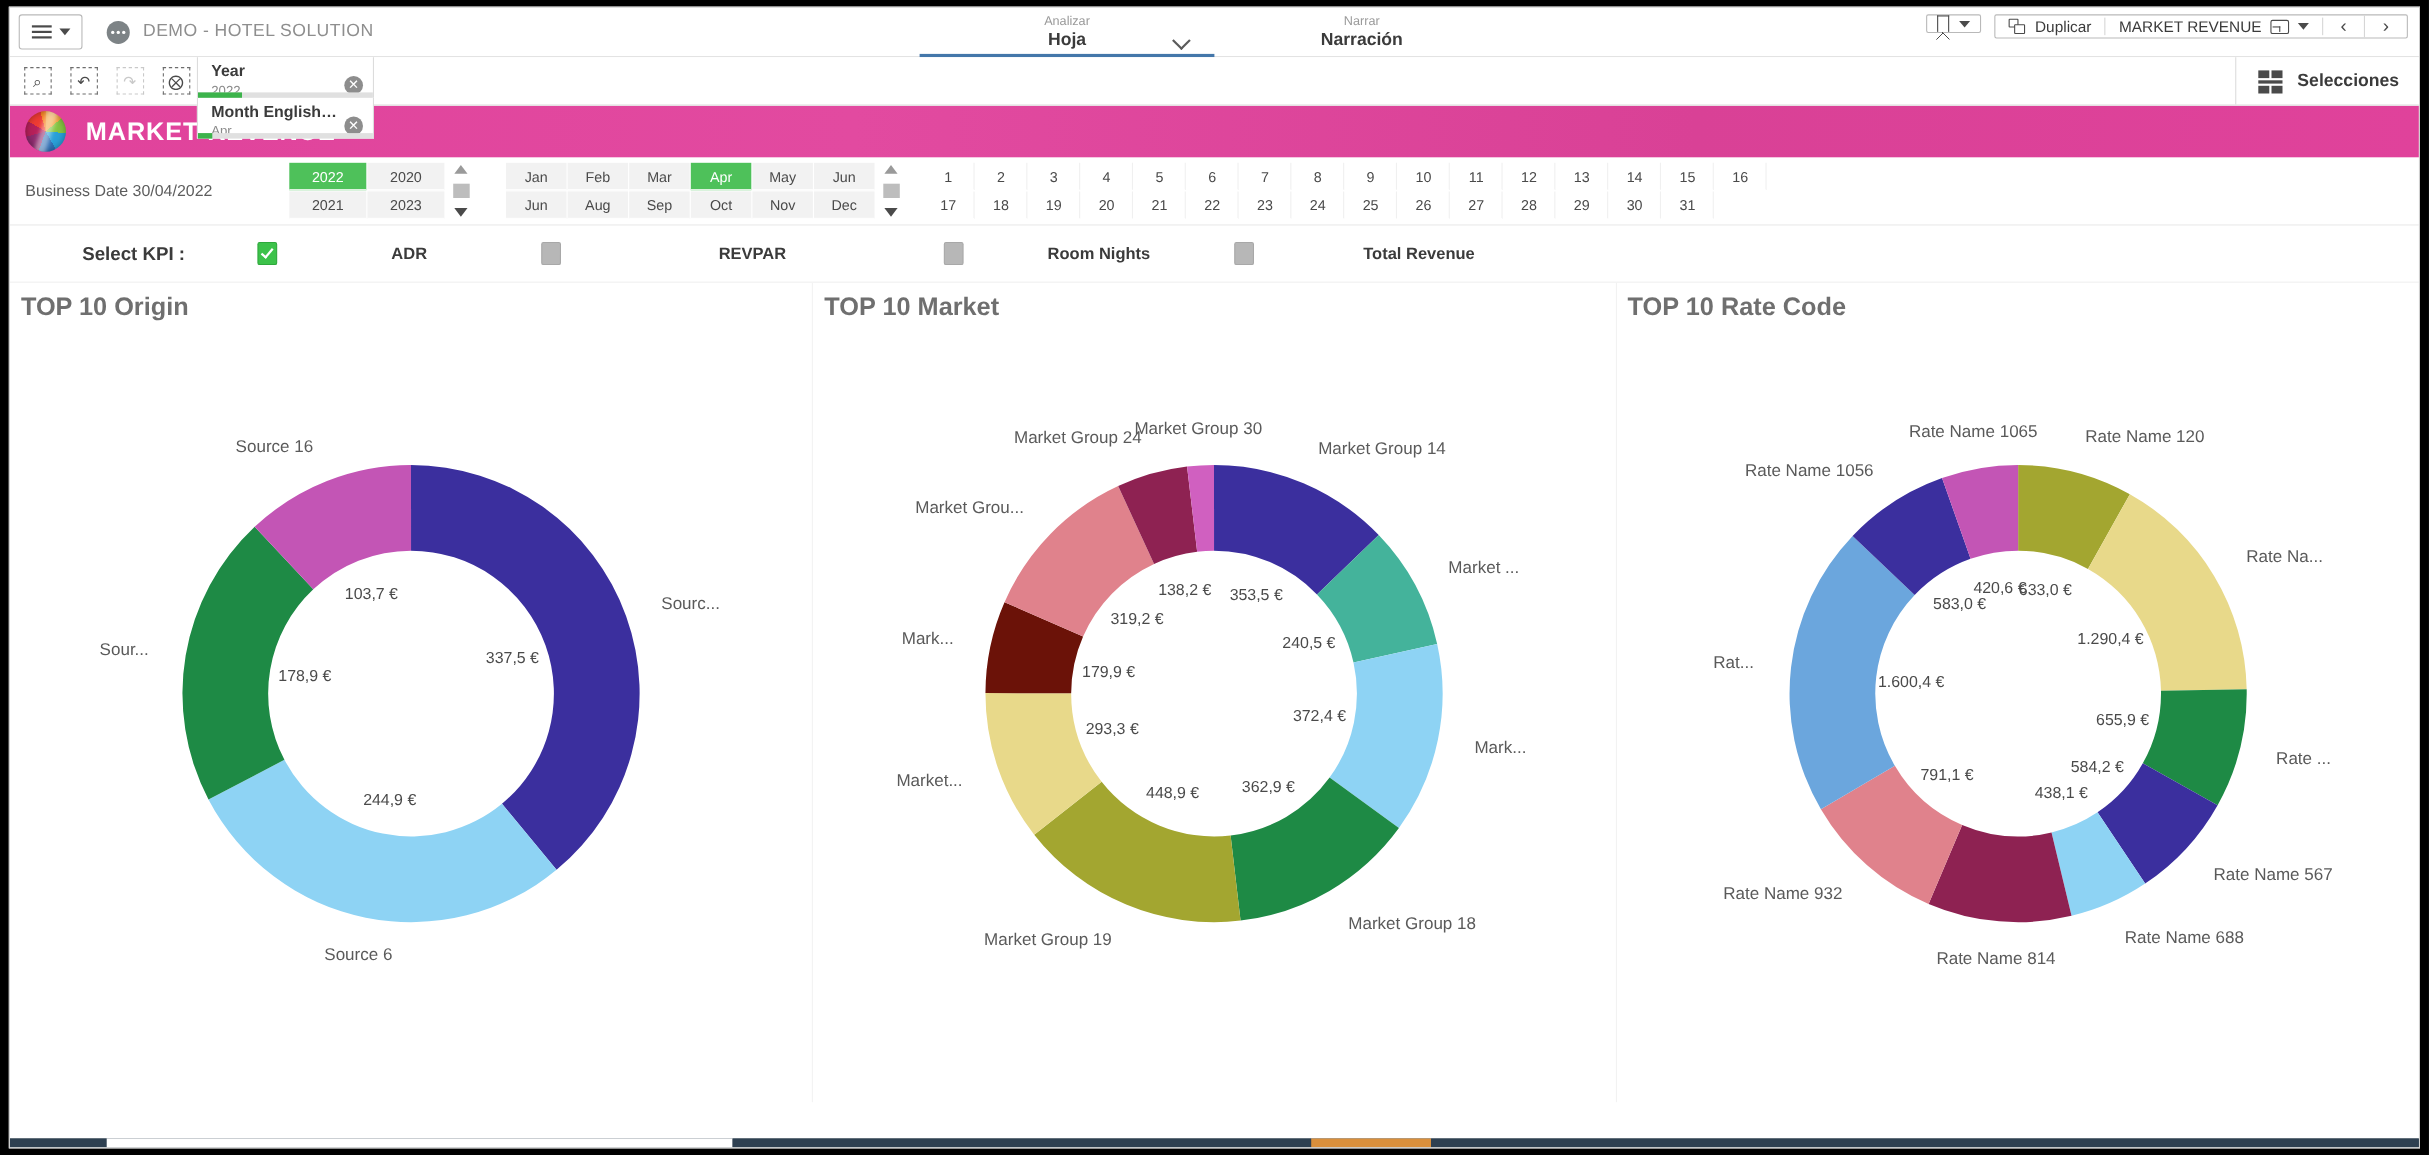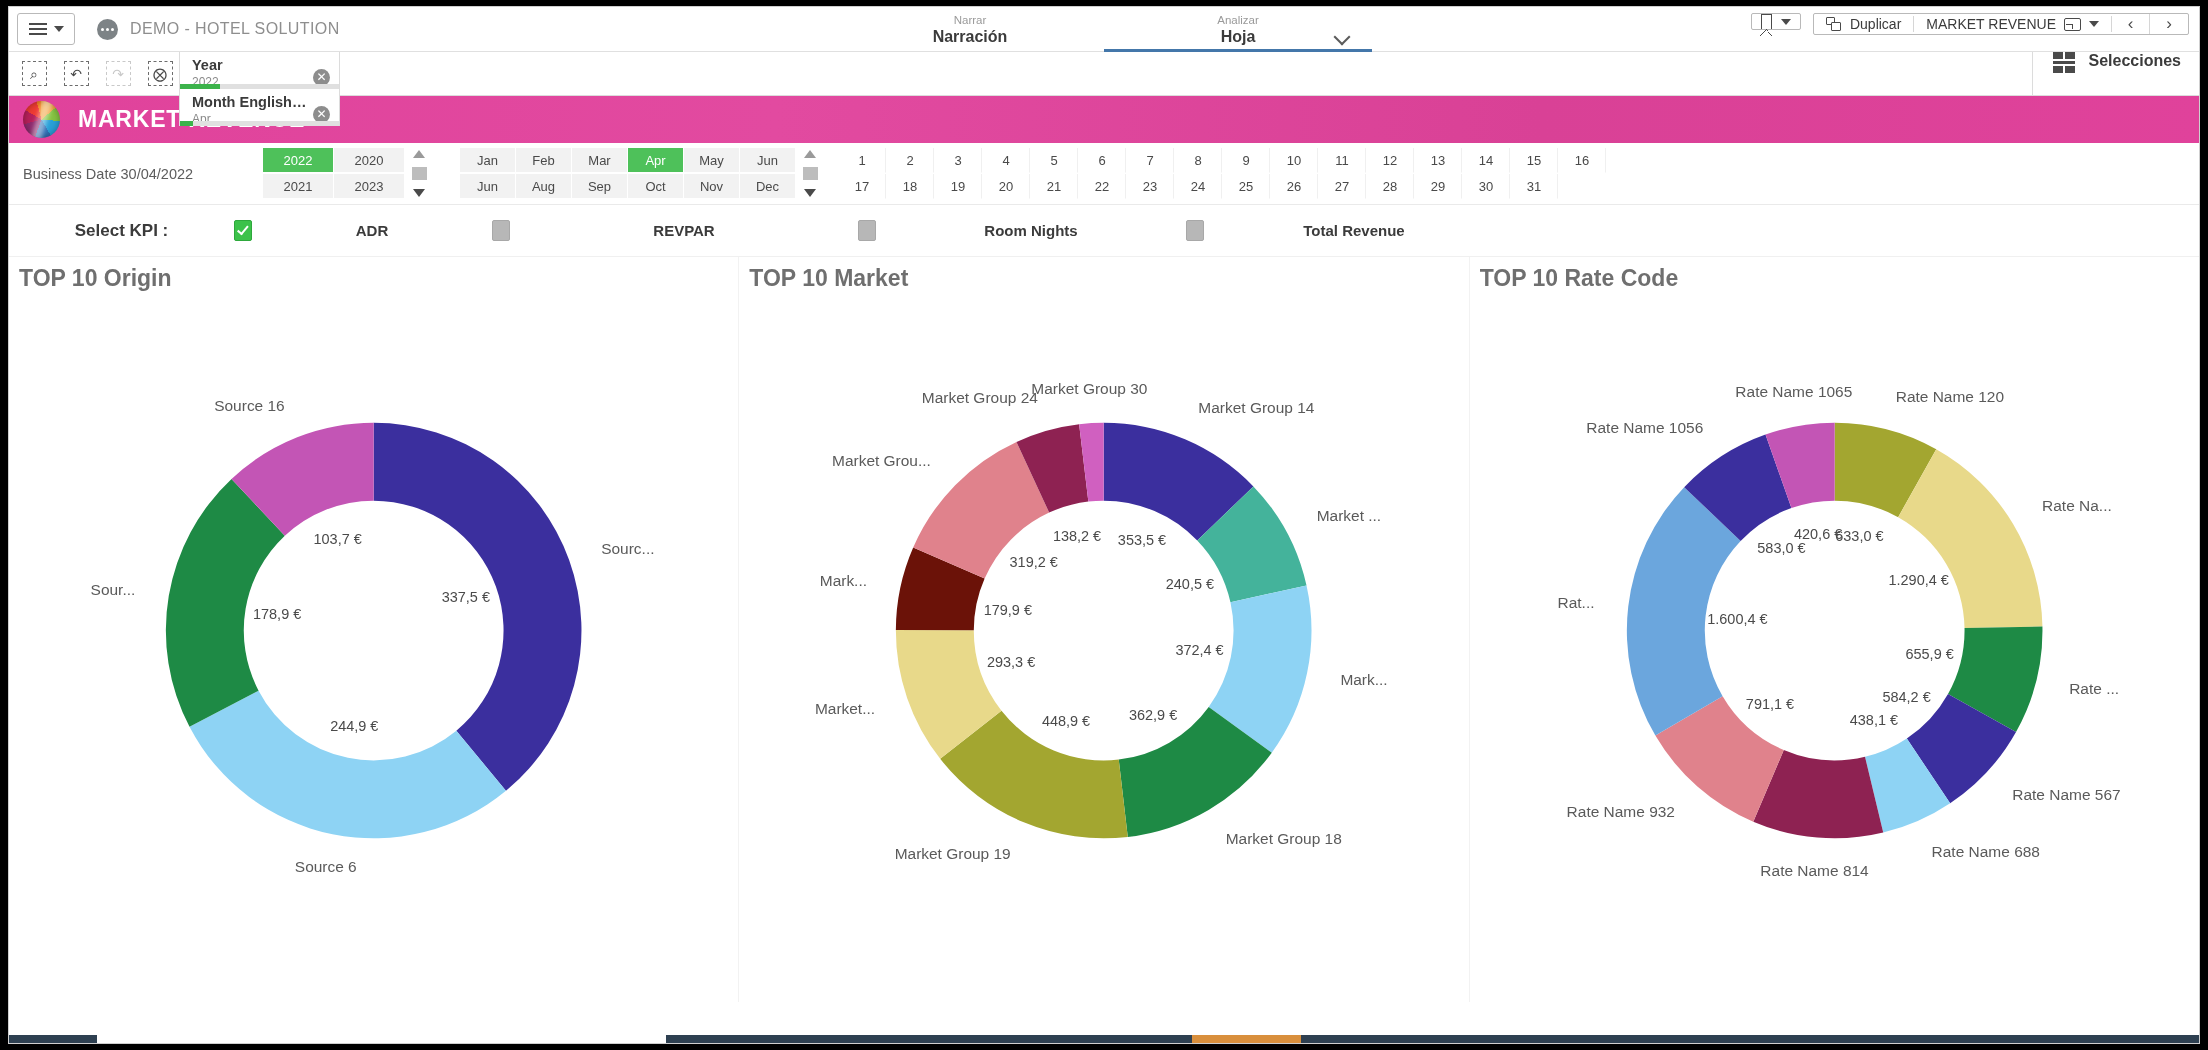--- a/index.html
+++ b/index.html
@@ -179,21 +179,21 @@
     font-size: 12px; line-height: 17px; text-align: center;
   }
   .chip-bar {
     position: absolute; left: 0; bottom: 0; height: 5px; width: 100%;
     background: #e0e0e0;
   }
   .chip-bar i { display: block; height: 100%; background: #3cb34b; }
 
   .selbar-right {
     position: absolute; right: 0; top: 0; bottom: 0;
-    display: flex; gap: 14px;
+    display: flex; align-items: center; gap: 14px;
     padding: 0 18px 0 20px;
     border-left: 1px solid #dcdcdc;
     cursor: pointer;
   }
   .sel-grid-ico {
     width: 22px; height: 20px;
     display: grid; grid-template-columns: repeat(2, 1fr); grid-template-rows: 7px 3px 7px;
     gap: 2px;
   }
   .sel-grid-ico i { background: #4a4a4a; display: block; }
@@ -349,28 +349,28 @@
       <span class="caret-dn"></span>
     </div>
     <div class="app-icon">
         <i></i>
         <i></i>
         <i></i>
       </div>
     <div class="app-title">DEMO - HOTEL SOLUTION</div>
 
     <div class="center-nav">
-      <div class="nav-group">
-        <div class="small">Narrar</div>
-        <div class="big">Narración</div>
-      </div>
       <div class="nav-group active">
         <div class="small">Analizar</div>
         <div class="big">Hoja</div>
         <span class="nav-chevron"></span>
+      </div>
+      <div class="nav-group">
+        <div class="small">Narrar</div>
+        <div class="big">Narración</div>
       </div>
     </div>
 
     <div class="topbar-right">
       <div class="tb-box tb-bookmark">
         <span class="bookmark-glyph"></span>
         <span class="mini-caret"></span>
       </div>
       <div class="tb-box tb-group">
         <div class="tb-cell">
@@ -537,21 +537,21 @@
           <i class="tick"></i>
         </span>
       <span class="kpi-name" style="width:240px">ADR</span>
     </div>
     <div class="kpi-item">
       <span class="kpi-box"></span>
       <span class="kpi-name" style="width:348px">REVPAR</span>
     </div>
     <div class="kpi-item">
       <span class="kpi-box"></span>
-      <span class="kpi-name" style="width:310px">Room Nights</span>
+      <span class="kpi-name" style="width:246px">Room Nights</span>
     </div>
     <div class="kpi-item">
       <span class="kpi-box"></span>
       <span class="kpi-name" style="width:300px">Total Revenue</span>
     </div>
   </div>
 
   <div class="charts">
     <div class="chart-card">
       <div class="chart-title">TOP 10 Origin</div>

